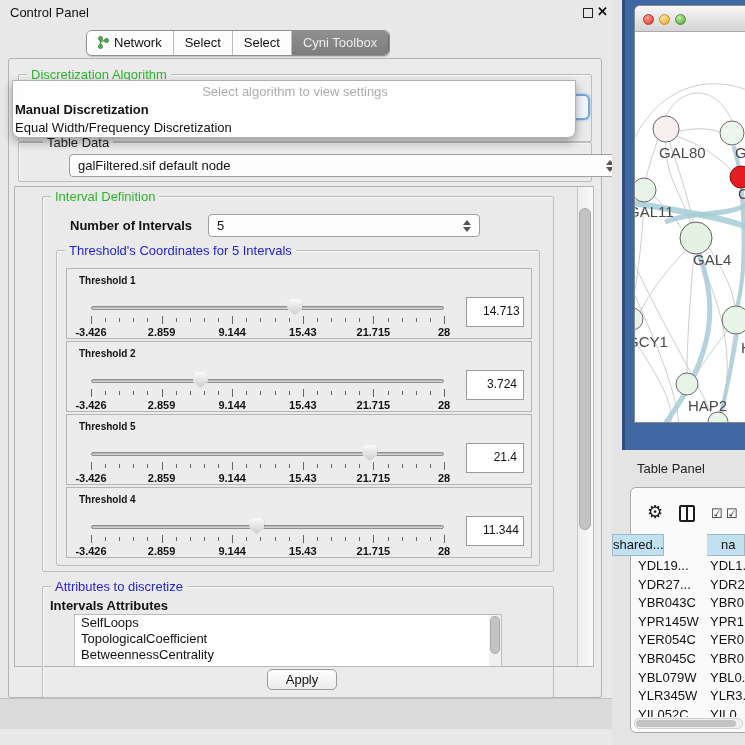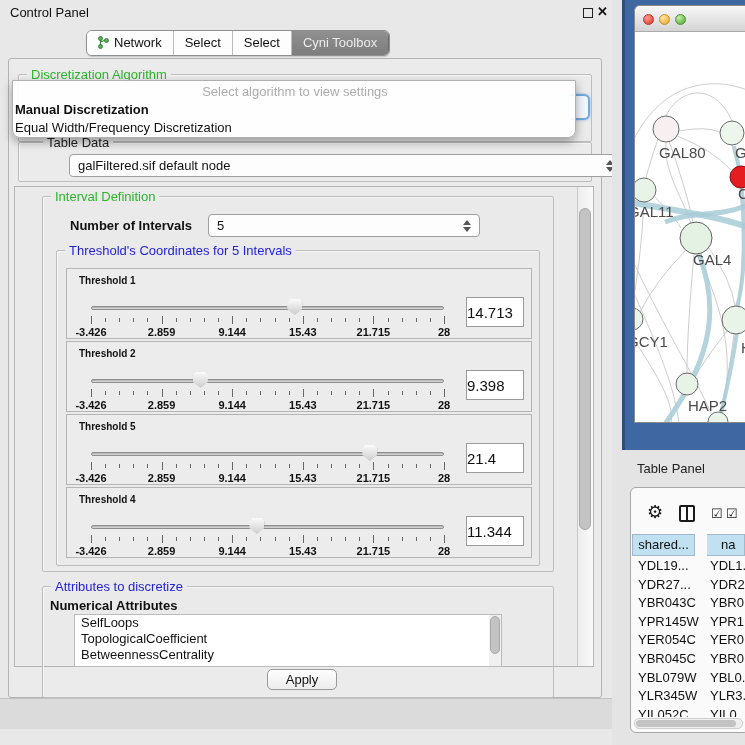--- a/index.html
+++ b/index.html
@@ -75,22 +75,22 @@
   .thumb { position:absolute; top:-4px; width:15px; height:16px;
            background:linear-gradient(#fbfbfb,#cccccc);
            clip-path:polygon(50% 100%, 0 62%, 0 20%, 20% 0, 80% 0, 100% 20%, 100% 62%);
            filter:drop-shadow(0 0 1px #787878); }
   .ticks { position:absolute; left:0; top:13px; width:353px; height:9px; }
   .tick { position:absolute; top:2px; width:1px; height:4px; background:#666; }
   .tick.major { top:0; height:8px; }
   .tick-labels { position:absolute; left:0; top:23px; width:353px; height:12px; }
   .tick-label { position:absolute; transform:translateX(-50%); font-size:11px; font-weight:bold; color:#111; white-space:nowrap; }
   .thr-value { position:absolute; left:399px; top:28px; width:58px; height:30px; background:#fff;
-               border:1px solid #9a9a9a; font-size:15px; color:#111; text-align:left;
-               padding:6px 6px 0 0; }
+               border:1px solid #9a9a9a; font-size:12px; color:#111; text-align:right;
+               padding:6px 6px 0 16px; }
 
   #attr-group { left:42px; top:586px; width:512px; height:112px; }
   #attr-subtitle { left:50px; top:598px; font-size:13px; font-weight:bold; color:#111; }
   #attr-list { left:74px; top:614px; width:428px; height:53px; background:#fff;
                border:1px solid #bbb; overflow:hidden; }
   .attr-item { height:16px; font-size:13px; line-height:16px; color:#111; padding-left:6px; white-space:nowrap; }
   #attr-scrollbar { left:489px; top:615px; width:12px; height:51px; background:#f0f0f0; }
   #attr-scroll-thumb { left:490px; top:616px; width:10px; height:38px; background:#c3c3c3; border-radius:5px; border:1px solid #ababab; }
 
   #apply-btn { left:267px; top:669px; width:70px; height:21px; background:linear-gradient(#fefefe,#ececec);
@@ -117,21 +117,21 @@
                      border:1px solid #a8a8a8; border-radius:6px; }
   #gear-icon { left:647px; top:501px; font-size:18px; color:#1a1a1a; }
   #split-icon { left:679px; top:505px; width:16px; height:17px; border:2px solid #1a1a1a; border-radius:2px; }
   #split-icon::after { content:""; position:absolute; left:5px; top:0; width:2px; height:13px; background:#1a1a1a; }
   .check-icon { position:absolute; top:506px; font-size:13px; color:#1a1a1a; }
   #check-icon-1 { left:711px; }
   #check-icon-2 { left:726px; }
 
   .th-cell { position:absolute; top:534px; height:22px; background:#c1e1f2; border:1px solid #9fb9c9;
              font-size:13px; color:#111; text-align:center; line-height:20px; overflow:hidden; white-space:nowrap; }
-  #th-col1 { left:632px; width:63px;text-align:center; }
+  #th-col1 { left:612px; width:52px;text-align:center; }
   #th-col2 { left:707px; width:38px; border-left:none; padding-left:14px; text-align:left; }
   #tp-rows { left:632px; top:557px; width:113px; height:160px; overflow:hidden; }
   .tp-row { position:relative; height:18.6px; }
   .tp-cell { position:absolute; top:0; font-size:13px; line-height:18px; color:#111; white-space:nowrap; }
   .tp-c1 { left:6px; }
   .tp-c2 { left:78px; }
   #h-scrollbar { left:634px; top:718px; width:109px; height:11px; background:#efefef; border:1px solid #cfcfcf; border-radius:5px; }
   #h-scroll-thumb { left:636px; top:720px; width:100px; height:7px; background:#c3c3c3; border-radius:4px; }
 
   svg text { font-family:"Liberation Sans", sans-serif; }
@@ -288,21 +288,21 @@
           </div>
         <div class="tick-labels">
             <span class="tick-label" style="left: 0%;">-3.426</span>
             <span class="tick-label" style="left: 20%;">2.859</span>
             <span class="tick-label" style="left: 40%;">9.144</span>
             <span class="tick-label" style="left: 60%;">15.43</span>
             <span class="tick-label" style="left: 80%;">21.715</span>
             <span class="tick-label" style="left: 100%;">28</span>
           </div>
       </div>
-      <div class="thr-value">9.398</div>
+      <div class="thr-value">3.724</div>
     </div>
     <div class="threshold-box" style="top:414px;">
       <span class="thr-label">Threshold 5</span>
       <div class="slider">
         <div class="track"></div>
         <div class="thumb" style="left: calc(78.9983% - 7.5px);"></div>
         <div class="ticks">
             <div class="tick major" style="left: 0%;"></div>
             <div class="tick" style="left: 4%;"></div>
             <div class="tick" style="left: 8%;"></div>
@@ -382,21 +382,21 @@
             <span class="tick-label" style="left: 80%;">21.715</span>
             <span class="tick-label" style="left: 100%;">28</span>
           </div>
       </div>
       <div class="thr-value">11.344</div>
     </div>
 
     <div class="group" id="attr-group">
       <span class="legend blue">Attributes to discretize</span>
     </div>
-    <div class="abs" id="attr-subtitle">Numerical Attributes</div>
+    <div class="abs" id="attr-subtitle">Intervals Attributes</div>
     <div class="abs" id="attr-list">
         <div class="attr-item">SelfLoops</div>
         <div class="attr-item">TopologicalCoefficient</div>
         <div class="attr-item">BetweennessCentrality</div>
       </div>
     <div class="abs" id="attr-scrollbar"></div>
     <div class="abs" id="attr-scroll-thumb"></div>
 
     <div class="abs" id="v-scrollbar"></div>
     <div class="abs" id="v-scroll-thumb"></div>

